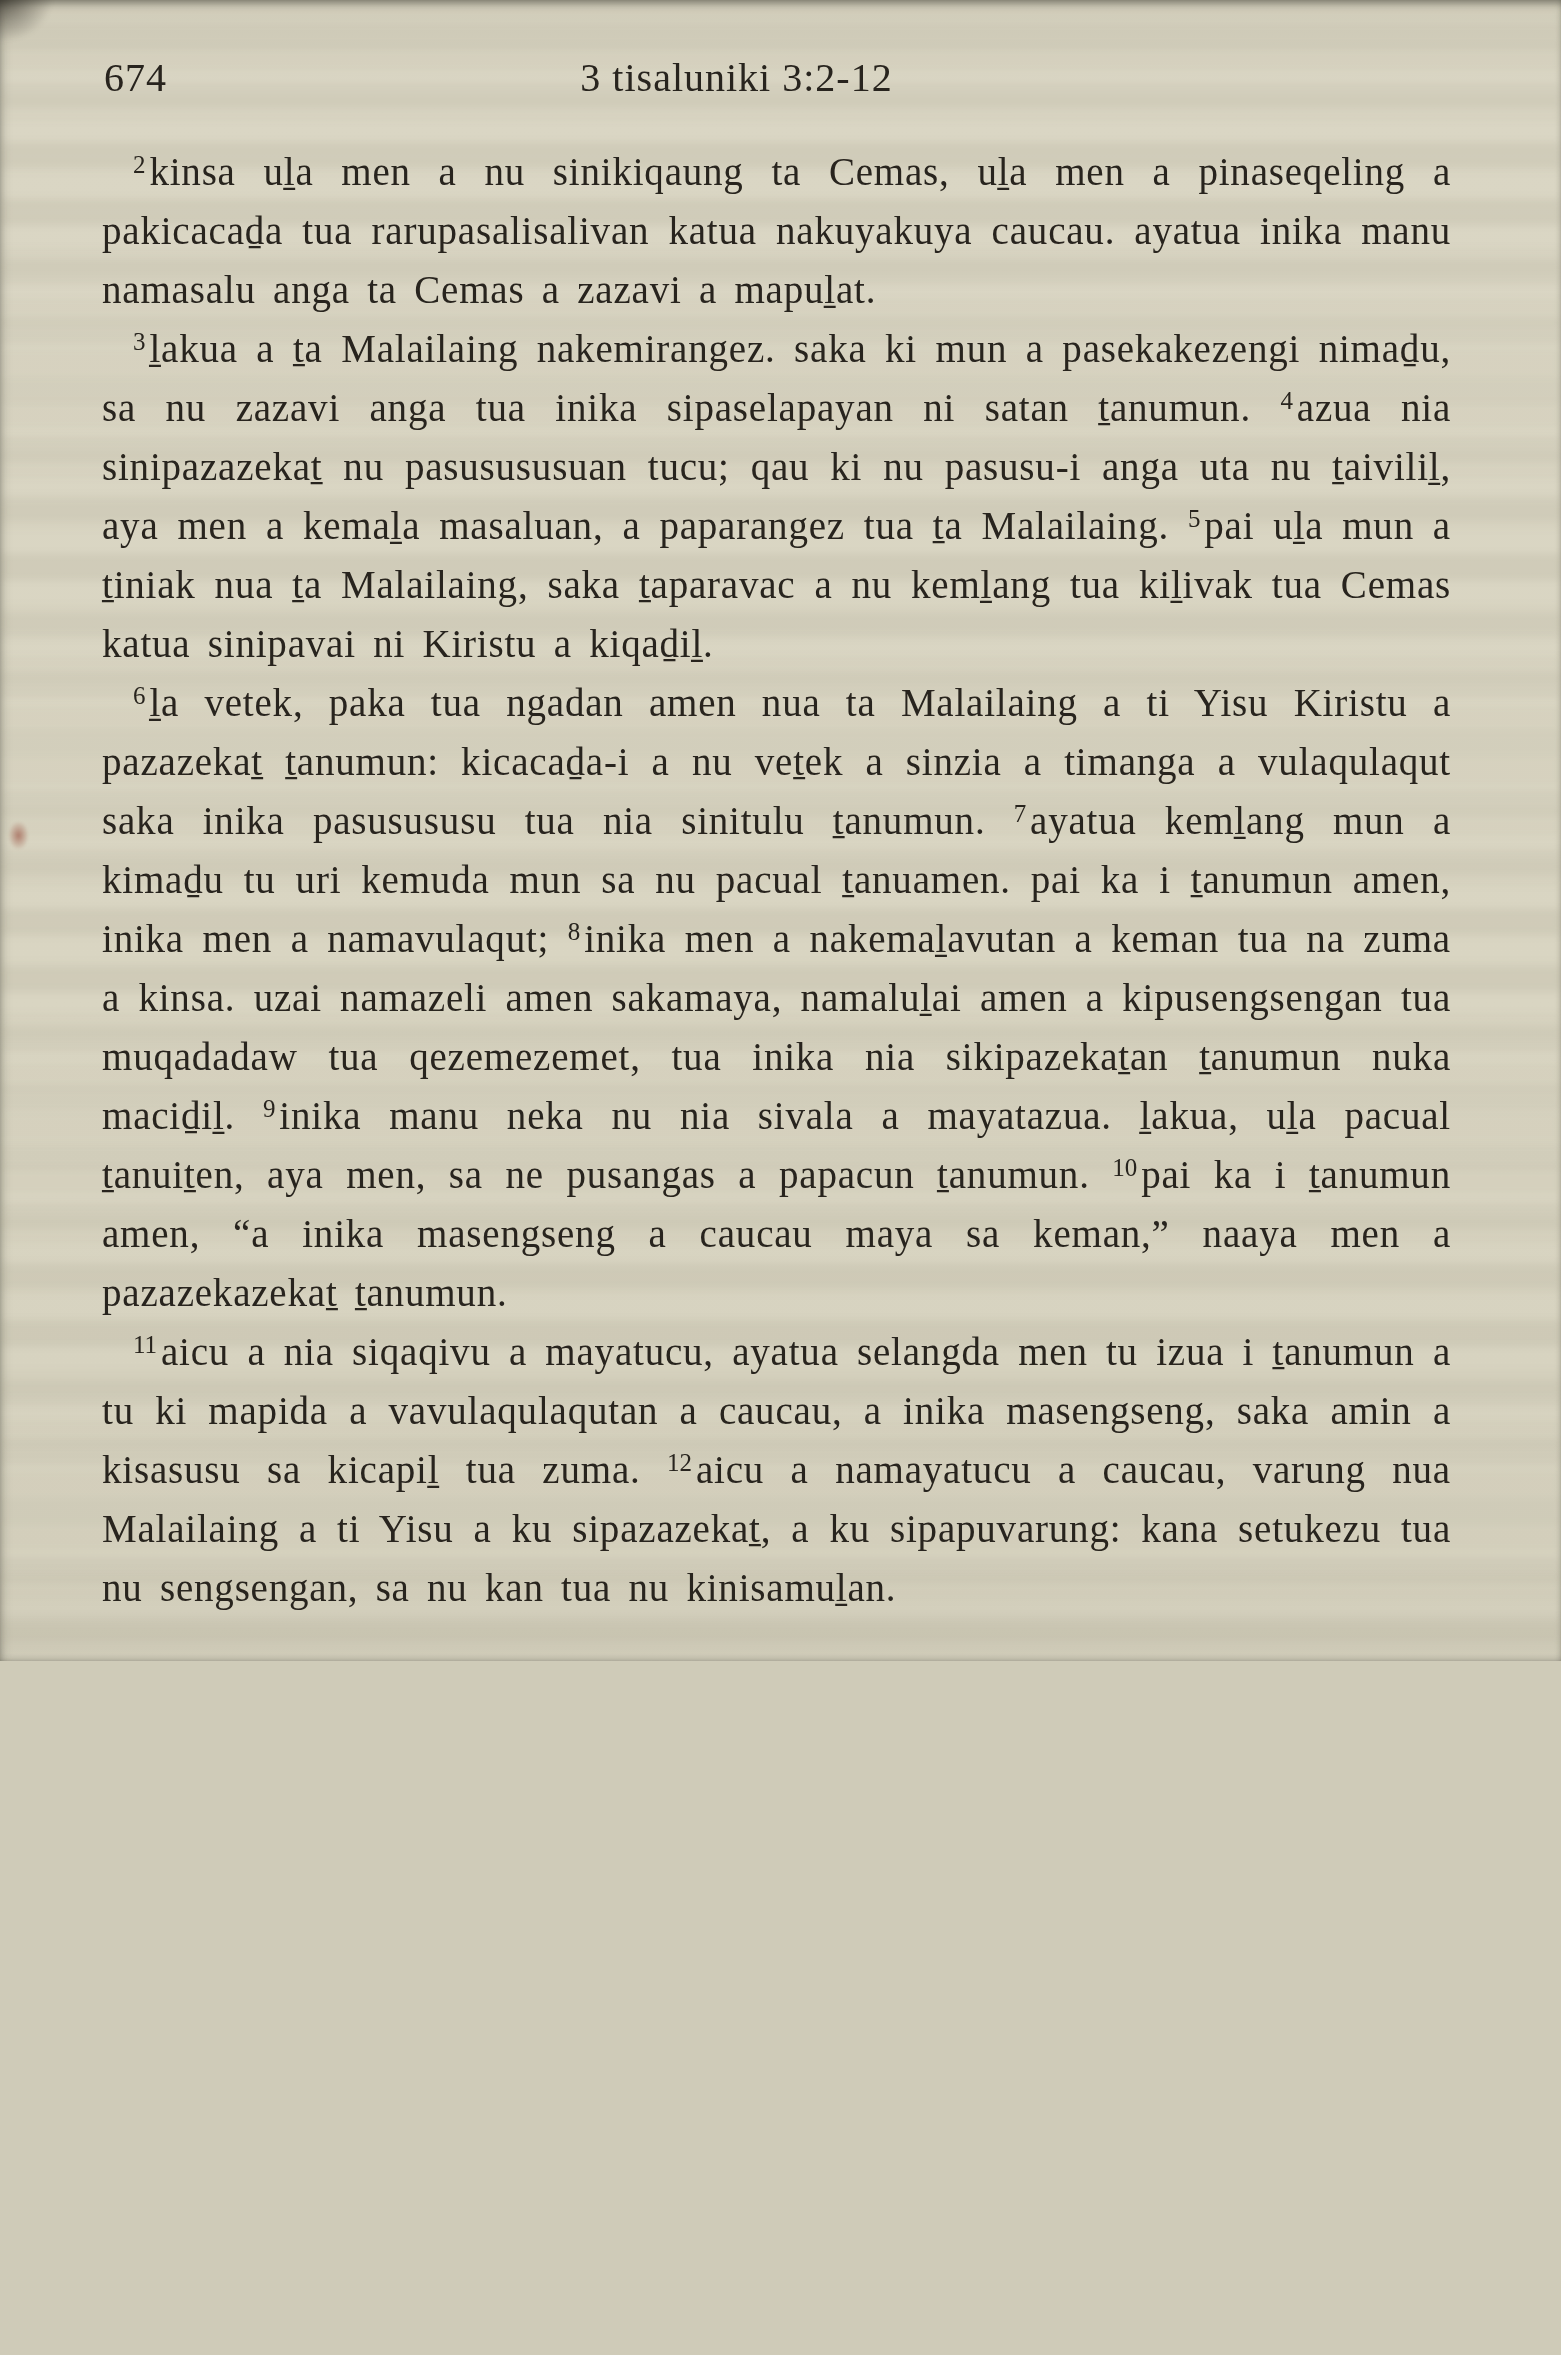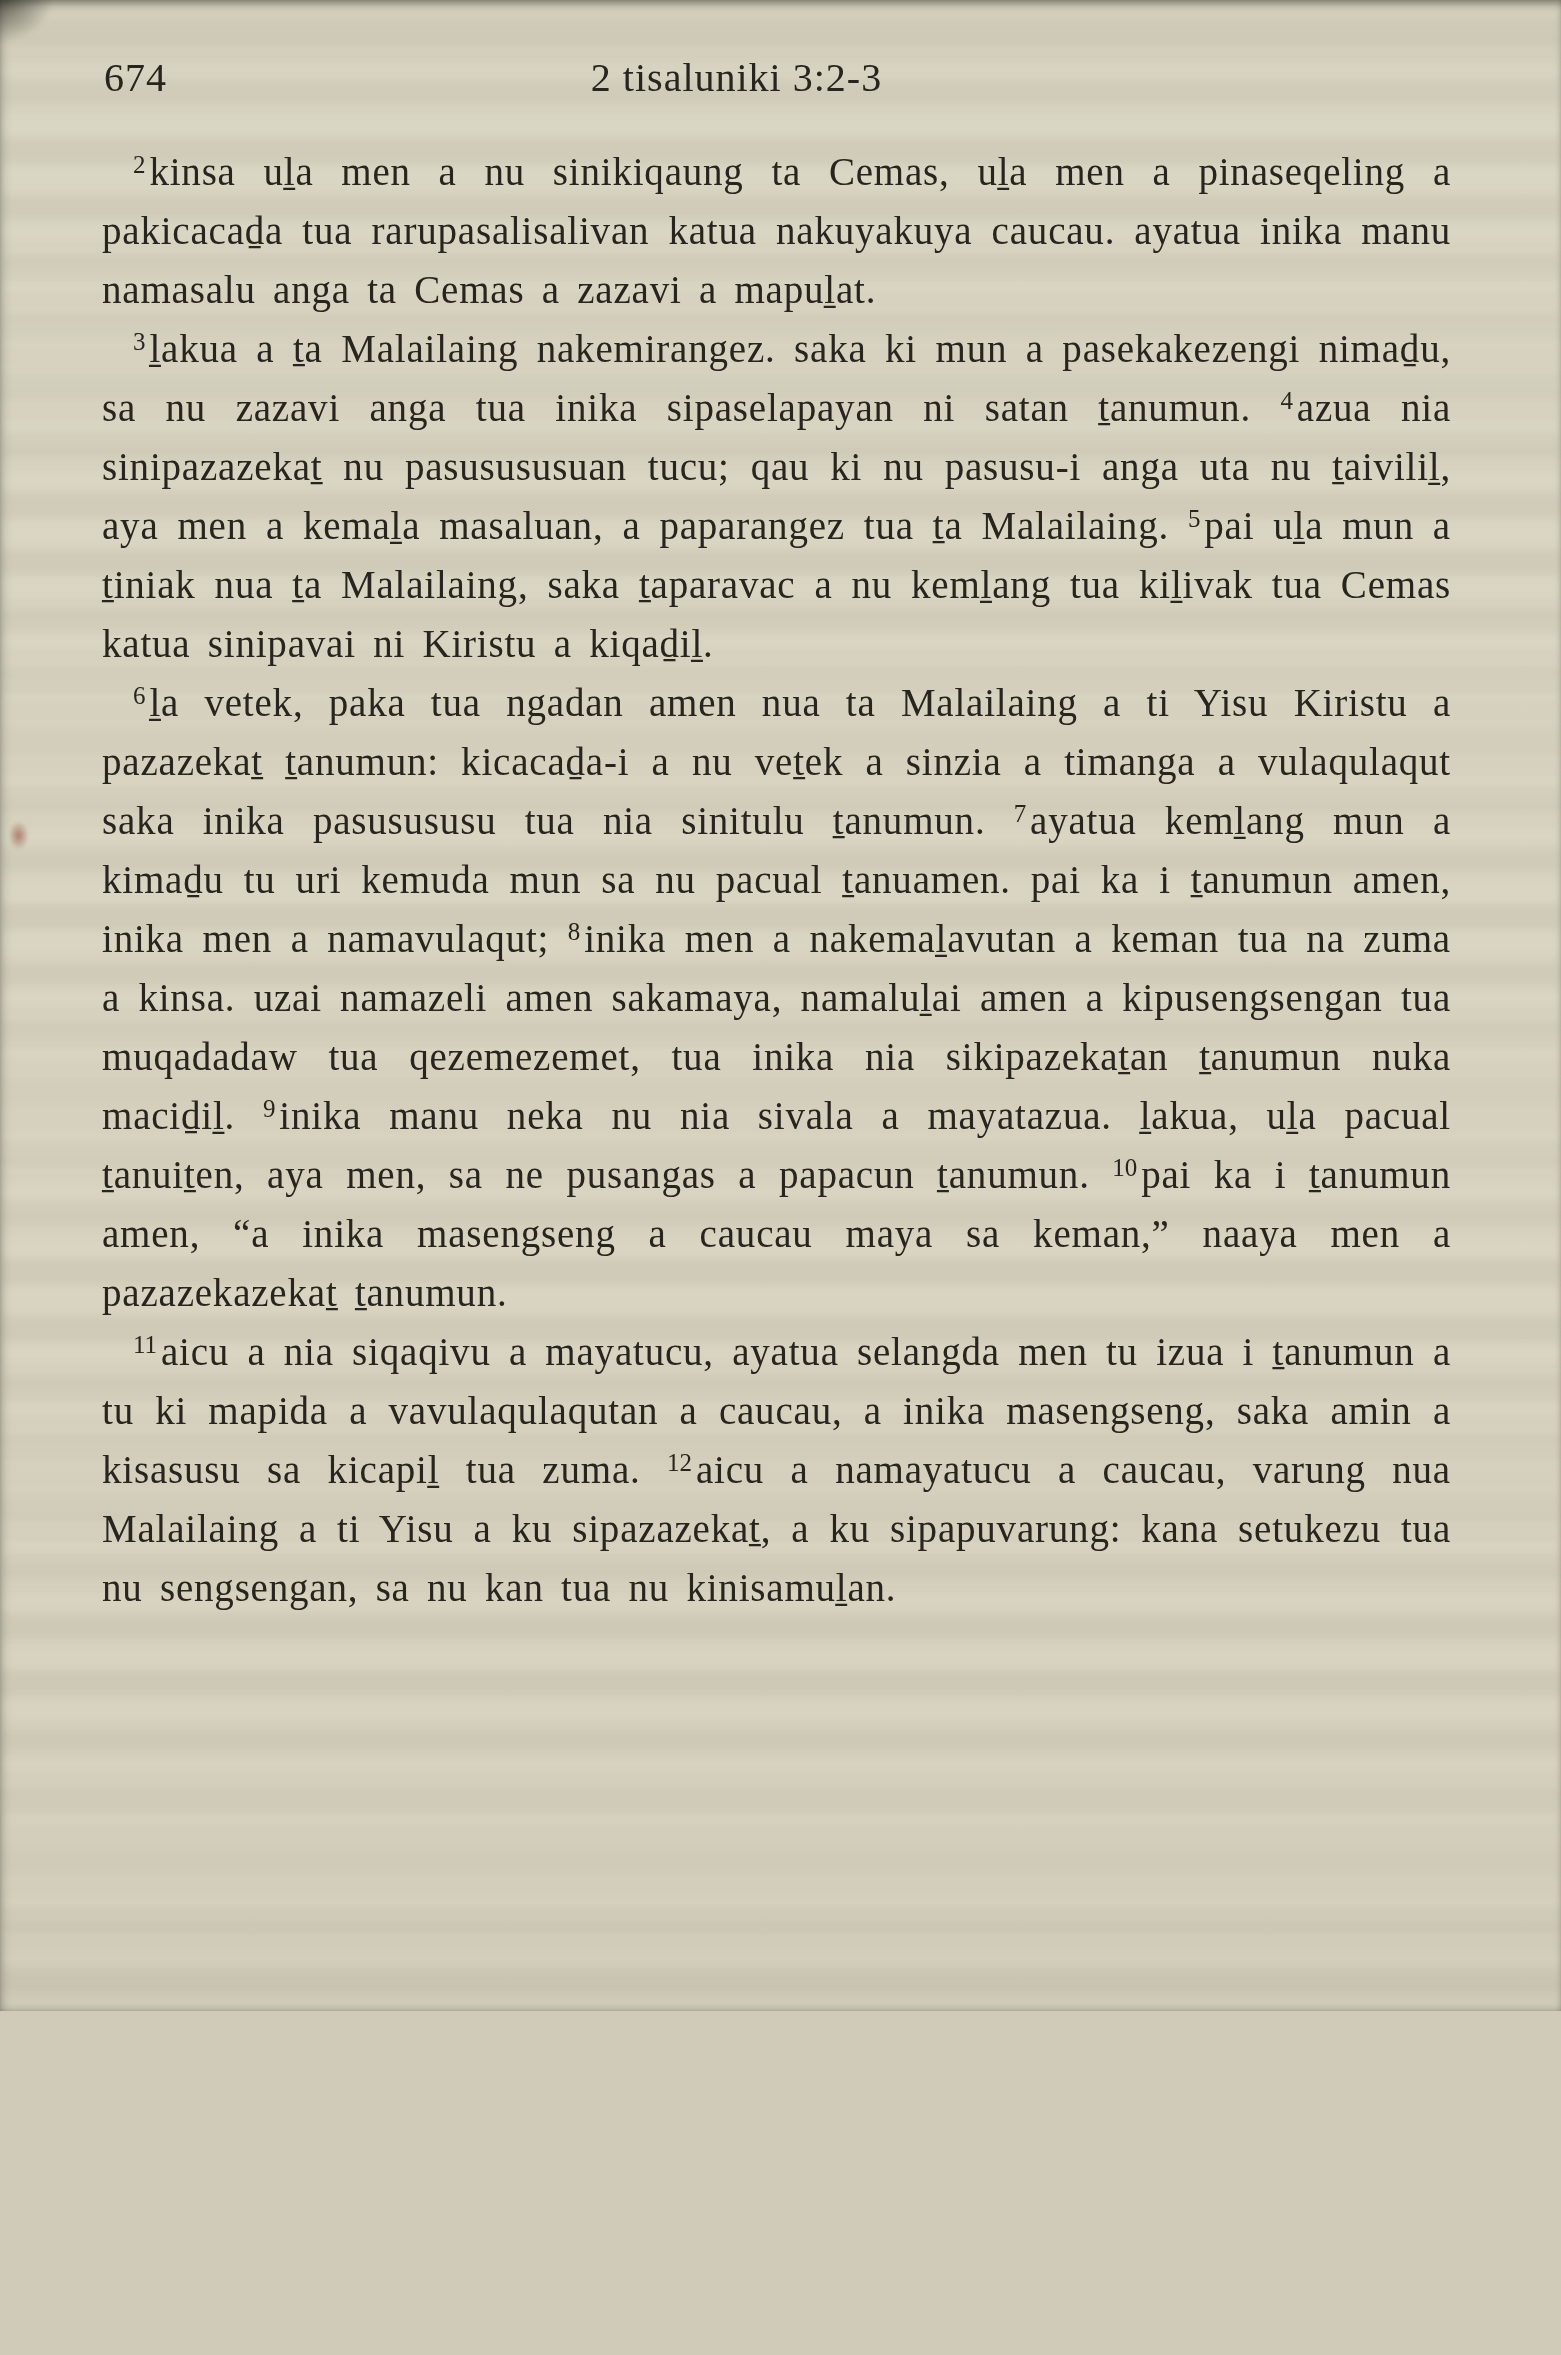--- a/index.html
+++ b/index.html
@@ -3,21 +3,21 @@
 <meta charset="utf-8">
 <style>
   html, body {
     margin: 0;
     padding: 0;
     background: #cfcbb8;
   }
   .scan {
     position: relative;
     width: 1561px;
-    height: 2011px;
+    height: 1661px;
     margin: 0 auto;
     overflow: hidden;
     background: linear-gradient(180deg, #d3cfbc 0%, #dad6c4 5%, #d9d5c2 60%, #d6d2bf 94%, #d0ccb9 100%);
     box-shadow: inset 0 6.8px 8.7px -3.9px rgba(50,50,40,.55),
                 inset 6.8px 0 11.6px -6.8px rgba(50,50,40,.35),
                 inset -3.9px 0 7.8px -5.8px rgba(50,50,40,.25),
                 inset 0 -4.9px 7.8px -4.9px rgba(50,50,40,.3);
     font-family: "Liberation Serif", "DejaVu Serif", serif;
     color: #28241e;
   }
@@ -102,21 +102,21 @@
 </head>
 <body>
 
 <div class="scan">
   <div class="ghost"></div>
   <div class="corner-smudge"></div>
   <div class="margin-speck"></div>
 
   <header class="running-header">
     <span class="pgnum">674</span>
-    <span class="running-title">2 tisaluniki 3:2-3</span>
+    <span class="running-title">3 tisaluniki 3:2-12</span>
   </header>
 
   <main class="text-block" id="text-block">
       <p class="body-para indent"><sup class="verse">2</sup><span>kinsa uḻa men a nu sinikiqaung ta </span><span class="b">Cemas</span><span>, uḻa men a pinaseqeling a pakicacaḏa tua rarupasalisalivan katua nakuyakuya caucau.  ayatua inika manu namasalu anga ta </span><span class="b">Cemas</span><span> a zazavi a mapuḻat.</span></p>
       <p class="body-para indent"><sup class="verse">3</sup><span>ḻakua a ṯa </span><span class="b">Malailaing</span><span> nakemirangez.  saka ki mun a pasekakezengi nimaḏu, sa nu zazavi anga tua inika sipaselapayan ni </span><span class="b">satan</span><span> ṯanumun.  </span><sup class="verse">4</sup><span>azua nia sinipazazekaṯ nu pasusususuan tucu; qau ki nu pasusu-i anga uta nu ṯaiviliḻ, aya men a kemaḻa masaluan, a paparangez tua ṯa </span><span class="b">Malailaing</span><span>.  </span><sup class="verse">5</sup><span>pai uḻa mun a ṯiniak nua ṯa </span><span class="b">Malailaing</span><span>, saka ṯaparavac a nu kemḻang tua kiḻivak tua </span><span class="b">Cemas</span><span> katua sinipavai ni </span><span class="b">Kiristu</span><span> a kiqaḏiḻ.</span></p>
       <p class="body-para indent"><sup class="verse">6</sup><span>ḻa vetek, paka tua ngadan amen nua ta </span><span class="b">Malailaing</span><span> a ti </span><span class="b">Yisu Kiristu</span><span> a pazazekaṯ ṯanumun: kicacaḏa-i a nu veṯek a sinzia a timanga a vulaqulaqut saka inika pasusususu tua nia sinitulu ṯanumun.  </span><sup class="verse">7</sup><span>ayatua kemḻang mun a kimaḏu tu uri kemuda mun sa nu pacual ṯanuamen.  pai ka i ṯanumun amen, inika men a namavulaqut; </span><sup class="verse">8</sup><span>inika men a nakemaḻavutan a keman tua na zuma a kinsa.  uzai namazeli amen sakamaya, namaluḻai amen a kipusengsengan tua muqadadaw tua qezemezemet, tua inika nia sikipazekaṯan ṯanumun nuka maciḏiḻ.  </span><sup class="verse">9</sup><span>inika manu neka nu nia sivala a mayatazua.  ḻakua, uḻa pacual ṯanuiṯen, aya men, sa ne pusangas a papacun ṯanumun.  </span><sup class="verse">10</sup><span>pai ka i ṯanumun amen, “a inika masengseng a caucau maya sa keman,” naaya men a pazazekazekaṯ ṯanumun.</span></p>
       <p class="body-para indent"><sup class="verse">11</sup><span>aicu a nia siqaqivu a mayatucu, ayatua selangda men tu izua i ṯanumun a tu ki mapida a vavulaqulaqutan a caucau, a inika masengseng, saka amin a kisasusu sa kicapiḻ tua zuma.  </span><sup class="verse">12</sup><span>aicu a namayatucu a caucau, varung nua </span><span class="b">Malailaing</span><span> a ti </span><span class="b">Yisu</span><span> a ku sipazazekaṯ, a ku sipapuvarung: kana setukezu tua nu sengsengan, sa nu kan tua nu kinisamuḻan.</span></p>
     </main>
 </div>
 

